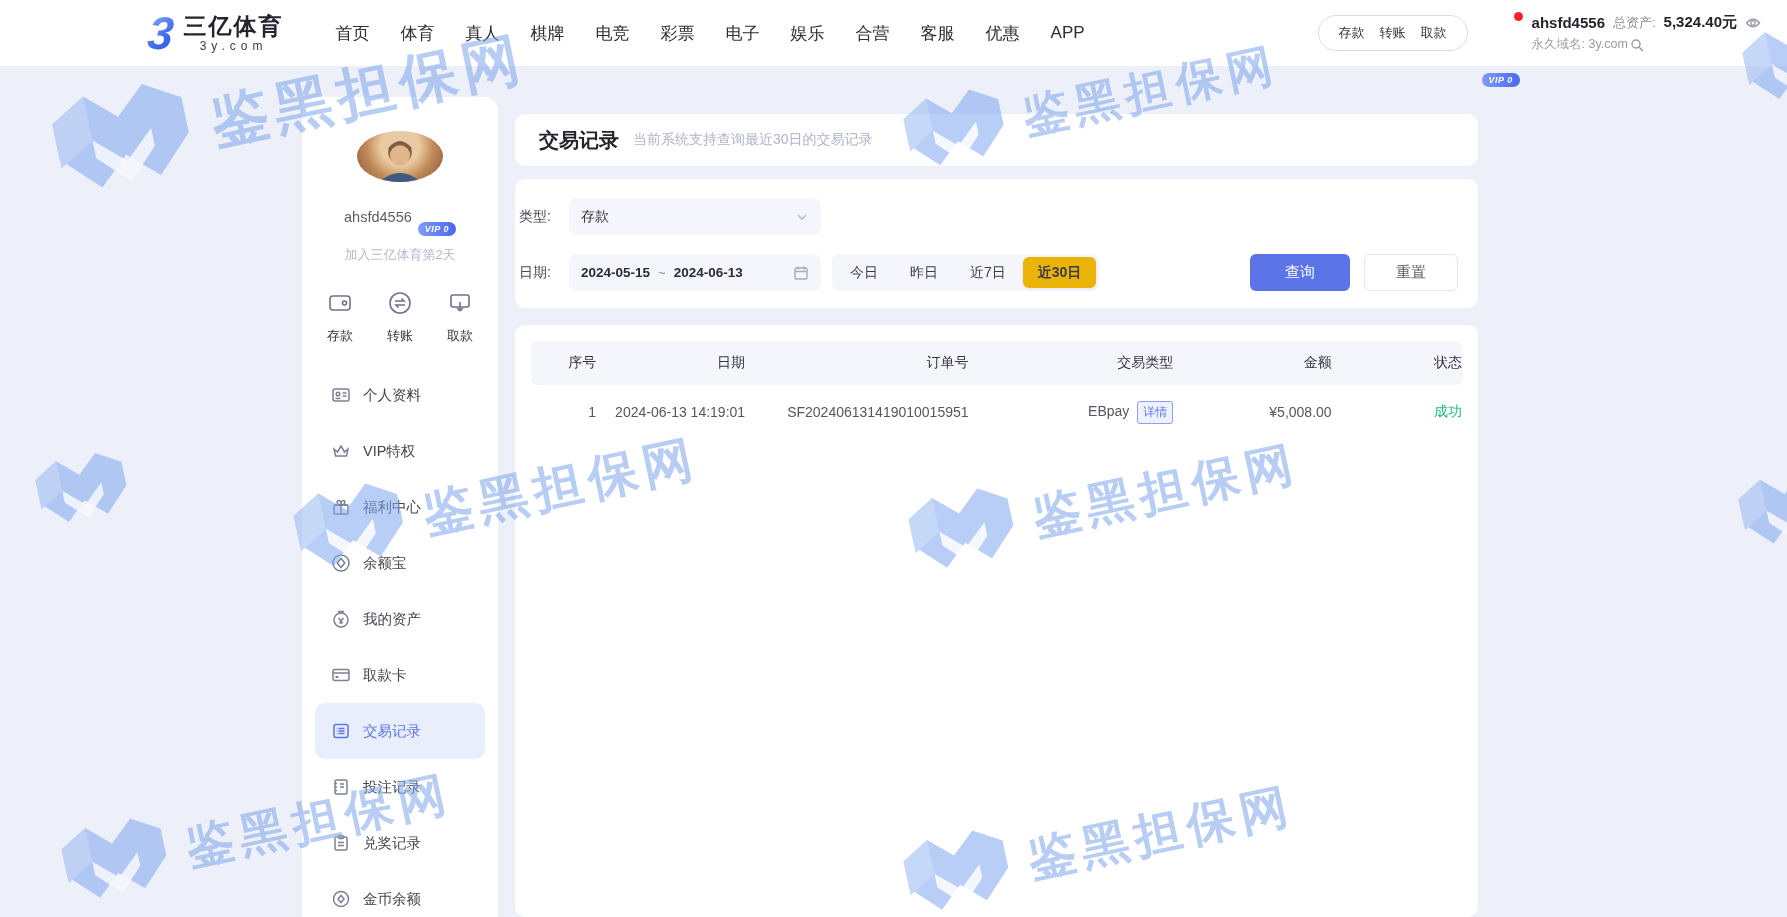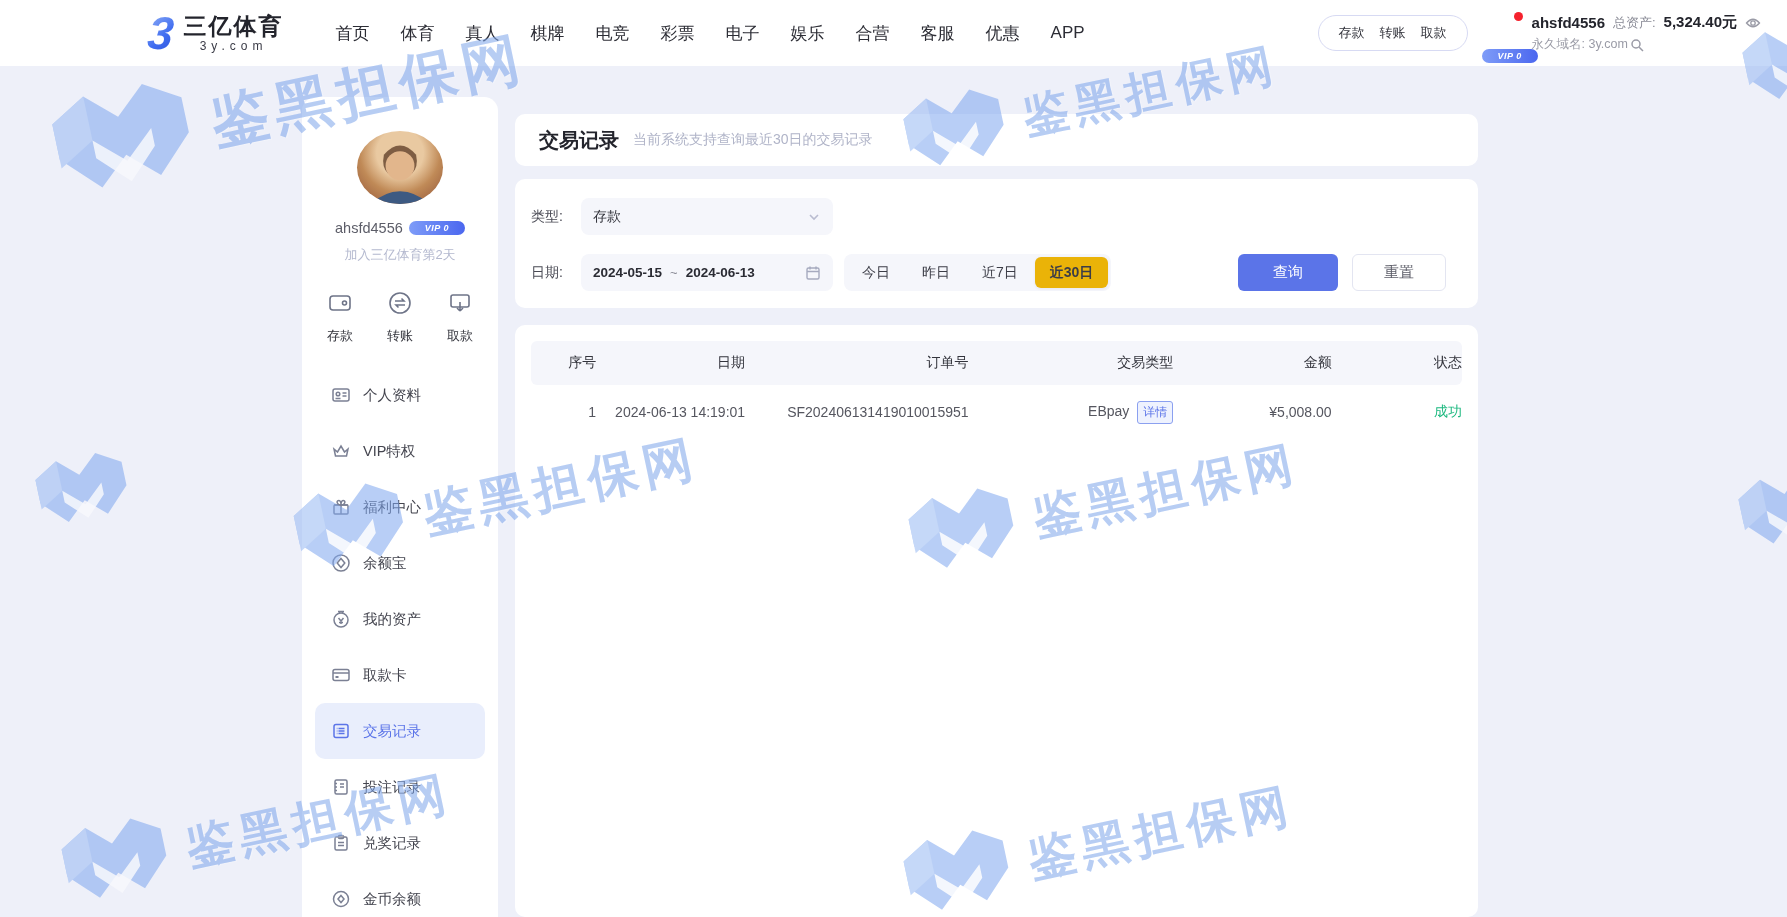--- a/index.html
+++ b/index.html
@@ -45,21 +45,21 @@
   }
   .avatar-sm svg, .avatar-lg svg { position:absolute; inset:0; width:100%; height:100%; }
   .red-dot {
     position:absolute; top:-1px; right:1px; width:9px; height:9px;
     border-radius:50%; background:#f5222d; z-index:3;
   }
   .vip-badge {
     display:inline-block;
     background:linear-gradient(90deg,#7e9cf8,#4b67ef);
     color:#fff; font-size:9px; font-weight:800; font-style:italic;
-    border-radius:9px; padding:2px 16px; letter-spacing:0.5px; white-space:nowrap;
+    border-radius:9px; padding:2px 7px; letter-spacing:0.5px; white-space:nowrap;margin-top:24px;
   }
   .avatar-col .vip-badge { position:absolute; left:-2px; top:36px; }
   .user-lines { display:flex; flex-direction:column; gap:4px; }
   .user-line1 { display:flex; align-items:center; gap:8px; }
   .user-name { font-size:15px; font-weight:700; color:#23242c; }
   .assets-label { font-size:13px; color:#8a8b96; }
   .assets-value { font-size:15px; font-weight:800; color:#23242c; }
   .user-line2 { display:flex; align-items:center; gap:2px; font-size:12.5px; color:#9a9ba6; }
   .icon-eye, .icon-search { color:#9a9ba6; display:inline-flex; cursor:pointer; }
   
@@ -91,21 +91,21 @@
   .menu-item.active .m-icon { color:#5b74e8; }
   
   .main { position:absolute; left:515px; top:114px; width:963px; z-index:1; }
   .card { background:#fff; border-radius:10px; }
   .card-header {
     height:52px; display:flex; align-items:center; gap:14px; padding:0 24px;
     margin-bottom:13px;
   }
   .page-title { font-size:20px; font-weight:800; color:#23242c; }
   .page-subtitle { font-size:14px; color:#b0b4c8; }
-  .card-filter { height:129px; margin-bottom:17px; padding:19px 16px; }
+  .card-filter { height:129px; margin-bottom:17px; padding:19px 4px; }
   .f-row { display:flex; align-items:center; }
   .f-row + .f-row { margin-top:19px; }
   .f-label { width:50px; font-size:14px; color:#4a4b55; }
   .f-box {
     width:252px; height:37px; background:#f5f6fb; border-radius:8px;
     display:flex; align-items:center; padding:0 12px; cursor:pointer;
   }
   .f-select .f-value { font-size:14px; color:#33343c; flex:1; }
   .chevron { color:#b9bcd0; display:inline-flex; }
   .f-date { gap:8px; }

